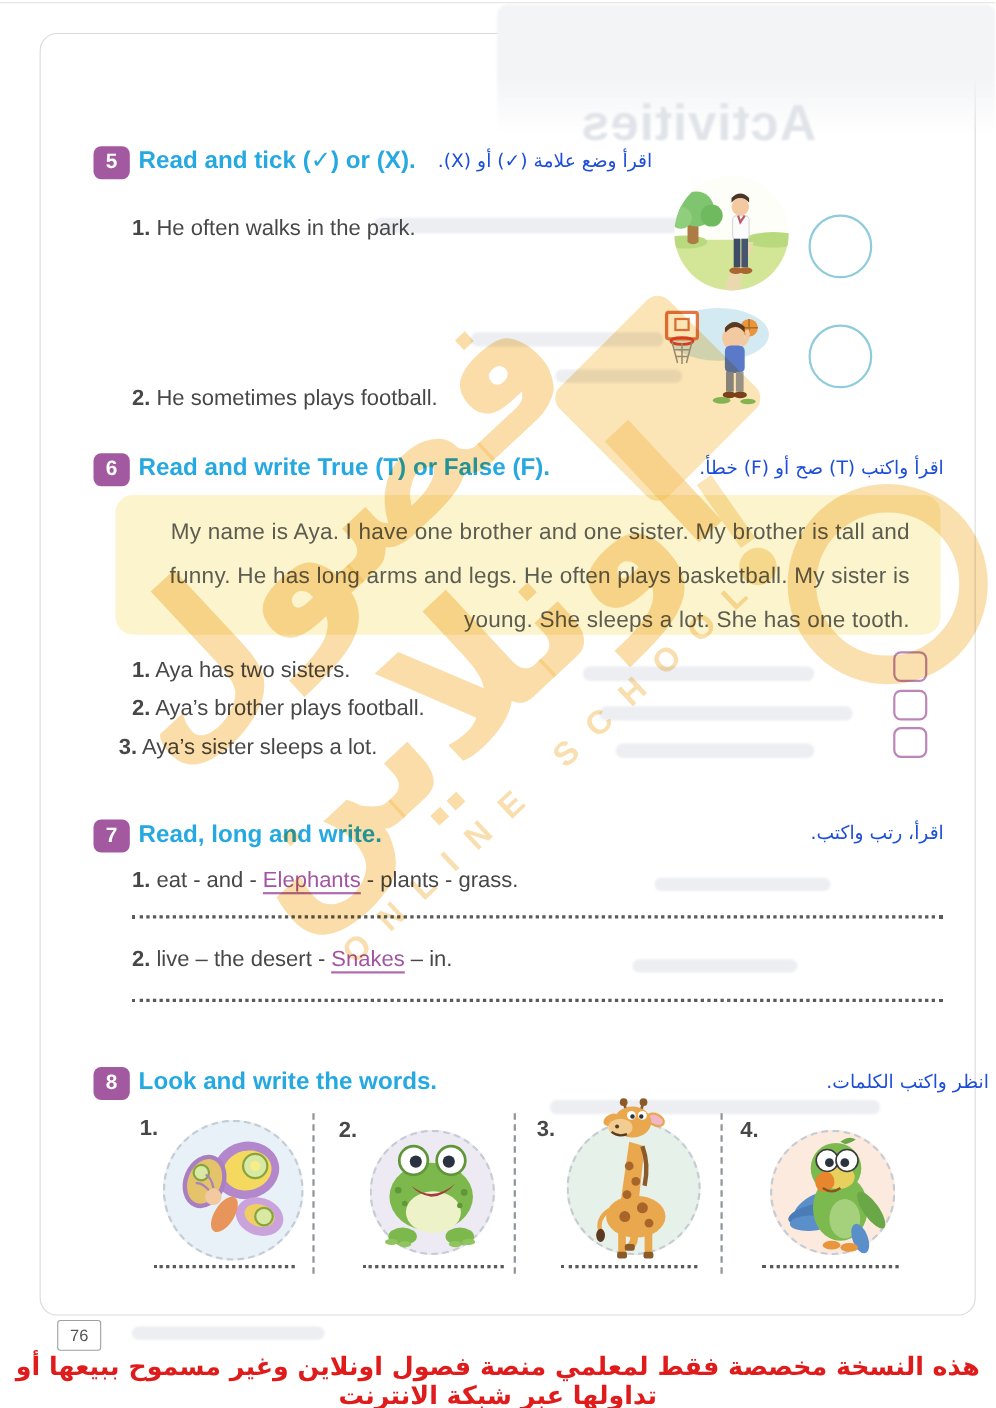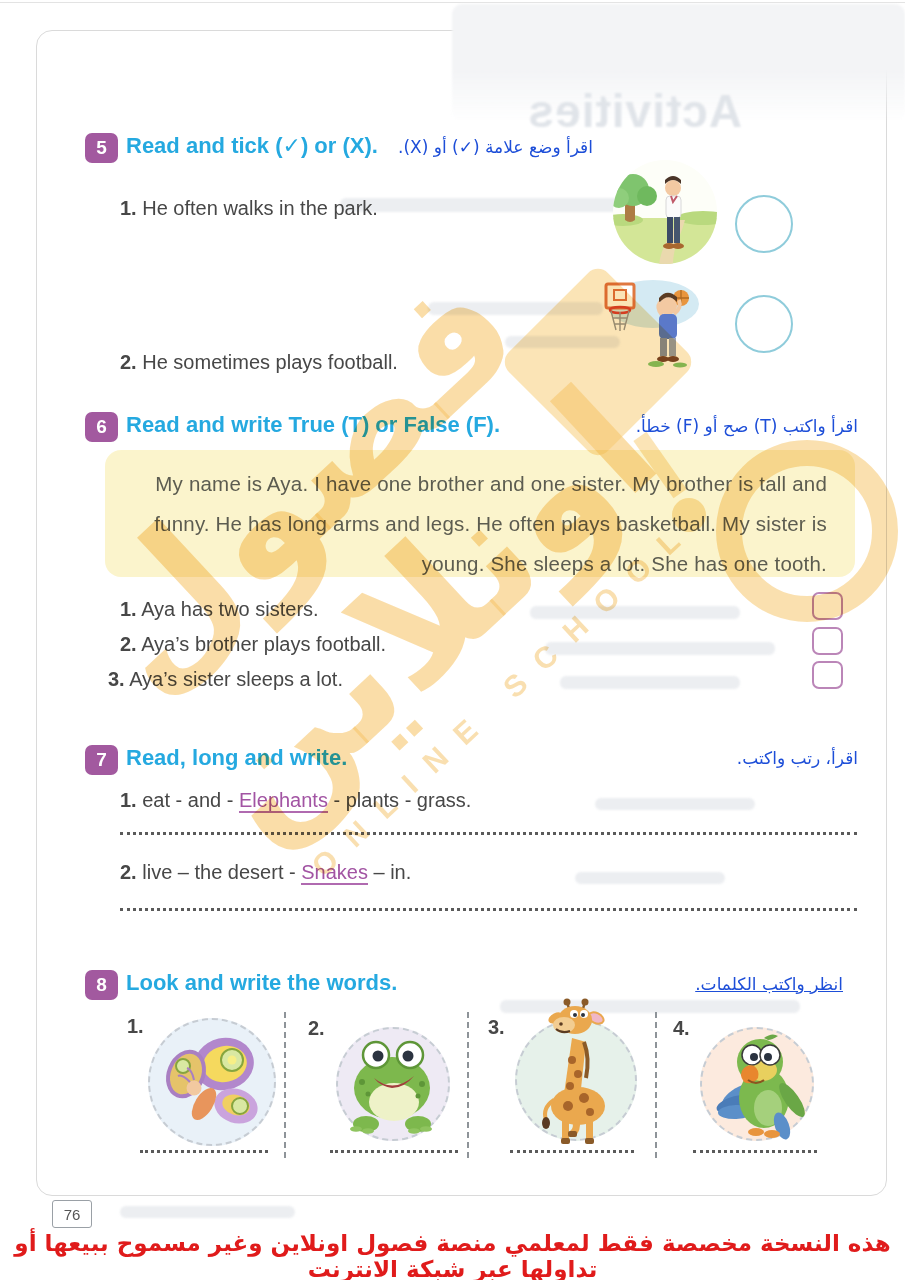--- a/index.html
+++ b/index.html
@@ -152,21 +152,21 @@
   <div class="abs ar" style="left:740px;top:748px;width:118px;text-align:left;" dir="rtl">اقرأ، رتب واكتب.</div>
 
   <div class="abs item-text" style="left:120px;top:789px;"><span class="item-num">1.</span> <span>eat - and - </span><span class="hl-word">Elephants</span><span> - plants - grass.</span></div>
   <div class="abs dotline" style="left:120px;top:816px;width:737px;height:16px;"></div>
 
   <div class="abs item-text" style="left:120px;top:861px;"><span class="item-num">2.</span> <span>live – the desert - </span><span class="hl-word">Snakes</span><span> – in.</span></div>
   <div class="abs dotline" style="left:120px;top:892px;width:737px;height:16px;"></div>
 
   <div class="abs badge" style="left:85px;top:970px;">8</div>
   <div class="abs ex-title" style="left:126px;top:970px;">Look and write the words.</div>
-  <div class="abs ar" style="left:700px;top:974px;width:143px;text-align:left;text-decoration:underline;" dir="rtl">انظر واكتب الكلمات.</div>
+  <div class="abs ar" style="left:756px;top:974px;width:143px;text-align:left;" dir="rtl">انظر واكتب الكلمات.</div>
 
   <div class="abs cell-num" style="left:127px;top:1015px;">1.</div>
   <div class="abs cell-num" style="left:308px;top:1017px;">2.</div>
   <div class="abs cell-num" style="left:488px;top:1016px;">3.</div>
   <div class="abs cell-num" style="left:673px;top:1017px;">4.</div>
 
   <div class="abs animal-circle" style="left:148px;top:1018px;width:124px;height:124px;background:#e9f1f8;"></div>
   <div class="abs animal-circle" style="left:336px;top:1027px;width:110px;height:110px;background:#eeeaf4;"></div>
   <div class="abs animal-circle" style="left:515px;top:1019px;width:118px;height:118px;background:#e6f1ea;"></div>
   <div class="abs animal-circle" style="left:700px;top:1027px;width:110px;height:110px;background:#fceade;"></div>

